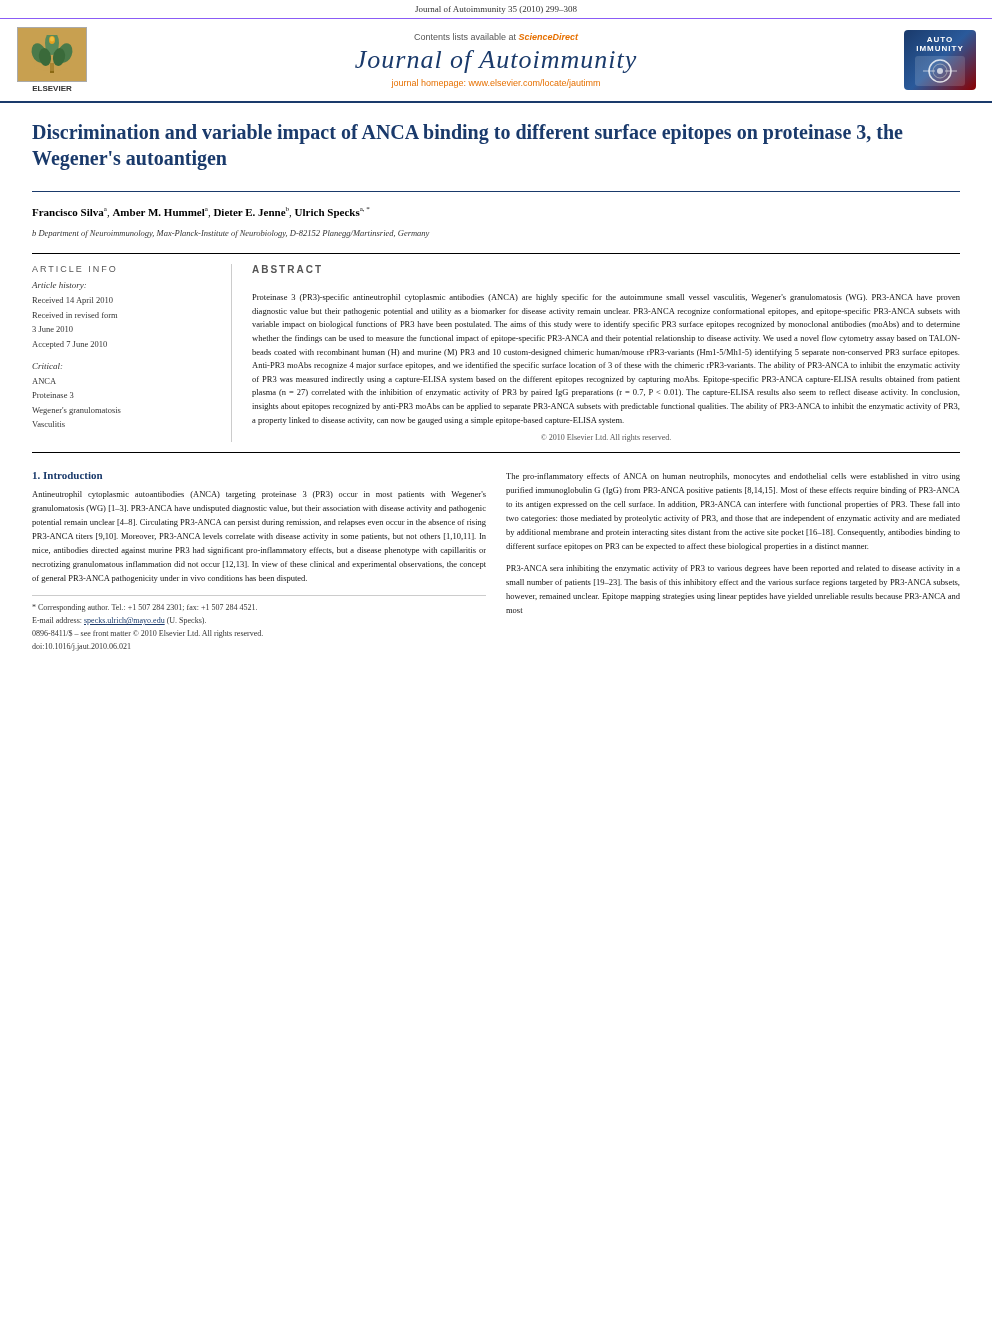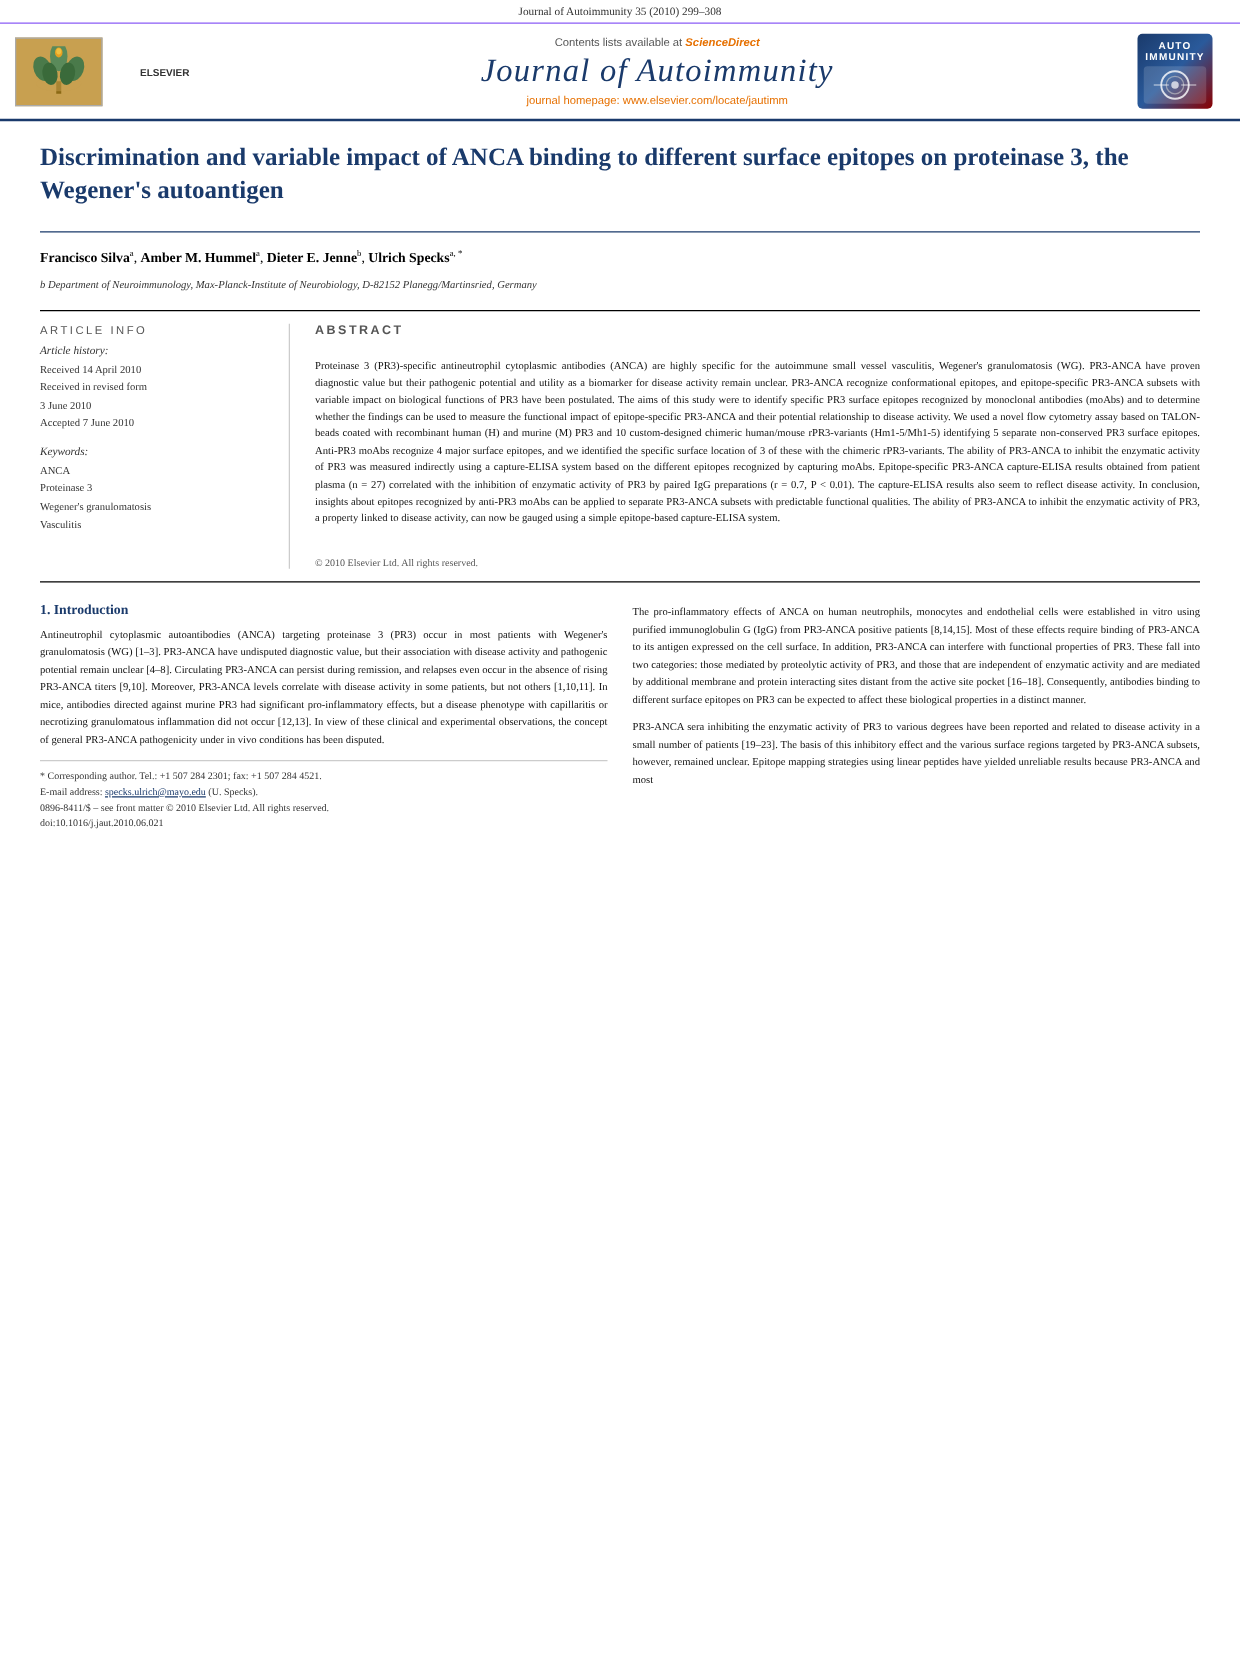--- a/index.html
+++ b/index.html
@@ -25,24 +25,23 @@
     .header-section {
       display: flex;
       align-items: center;
       border-bottom: 2px solid #1a3a6b;
       padding: 8px 12px;
       gap: 10px;
     }
 
     .elsevier-logo {
       display: flex;
-      flex-direction: row;
+      flex-direction: column;
       align-items: center;
       min-width: 80px;
-      gap: 30px;
     }
 
     .elsevier-logo-img {
       width: 70px;
       height: 55px;
       background: #c8a050;
       display: flex;
       align-items: center;
       justify-content: center;
       font-size: 7px;
@@ -98,21 +97,21 @@
     }
 
     .autoimmunity-logo {
       min-width: 80px;
       display: flex;
       align-items: center;
       justify-content: center;
     }
 
     .autoimmunity-logo-box {
-      width: 60px;
+      width: 72px;
       height: 60px;
       background: linear-gradient(135deg, #1a3a6b 0%, #2a5a9b 50%, #8b0000 100%);
       border-radius: 4px;
       display: flex;
       flex-direction: column;
       align-items: center;
       justify-content: center;
       color: white;
       font-size: 7px;
       font-family: Arial, sans-serif;
@@ -234,22 +233,22 @@
 
     .abstract-text {
       font-size: 8.5px;
       line-height: 1.6;
       color: #111;
       text-align: justify;
     }
 
     .copyright-line {
       font-size: 8px;
-      text-align: left;
-      margin-top: 24px;
+      text-align: center;
+      margin-top: 6px;
       color: #555;
     }
 
     
     .body-two-col {
       display: flex;
       gap: 20px;
     }
 
     .body-col {
@@ -371,21 +370,21 @@
     <div class="article-info-col">
       <div class="section-label">ARTICLE INFO</div>
 
       <div class="article-history-label">Article history:</div>
       <div class="article-history-item">Received 14 April 2010</div>
       <div class="article-history-item">Received in revised form</div>
       <div class="article-history-item">3 June 2010</div>
       <div class="article-history-item">Accepted 7 June 2010</div>
 
       <div class="keywords-section">
-        <div class="keyword-label">Keywords:</div>
+        <div class="keyword-label">Critical:</div>
         <div class="keyword-item">ANCA</div>
         <div class="keyword-item">Proteinase 3</div>
         <div class="keyword-item">Wegener's granulomatosis</div>
         <div class="keyword-item">Vasculitis</div>
       </div>
     </div>
 
     <div class="abstract-col">
       <div class="abstract-title">ABSTRACT</div>
       <div class="abstract-text">Proteinase 3 (PR3)-specific antineutrophil cytoplasmic antibodies (ANCA) are highly specific for the autoimmune small vessel vasculitis, Wegener's granulomatosis (WG). PR3-ANCA have proven diagnostic value but their pathogenic potential and utility as a biomarker for disease activity remain unclear. PR3-ANCA recognize conformational epitopes, and epitope-specific PR3-ANCA subsets with variable impact on biological functions of PR3 have been postulated. The aims of this study were to identify specific PR3 surface epitopes recognized by monoclonal antibodies (moAbs) and to determine whether the findings can be used to measure the functional impact of epitope-specific PR3-ANCA and their potential relationship to disease activity. We used a novel flow cytometry assay based on TALON-beads coated with recombinant human (H) and murine (M) PR3 and 10 custom-designed chimeric human/mouse rPR3-variants (Hm1-5/Mh1-5) identifying 5 separate non-conserved PR3 surface epitopes. Anti-PR3 moAbs recognize 4 major surface epitopes, and we identified the specific surface location of 3 of these with the chimeric rPR3-variants. The ability of PR3-ANCA to inhibit the enzymatic activity of PR3 was measured indirectly using a capture-ELISA system based on the different epitopes recognized by capturing moAbs. Epitope-specific PR3-ANCA capture-ELISA results obtained from patient plasma (n = 27) correlated with the inhibition of enzymatic activity of PR3 by paired IgG preparations (r = 0.7, P &lt; 0.01). The capture-ELISA results also seem to reflect disease activity. In conclusion, insights about epitopes recognized by anti-PR3 moAbs can be applied to separate PR3-ANCA subsets with predictable functional qualities. The ability of PR3-ANCA to inhibit the enzymatic activity of PR3, a property linked to disease activity, can now be gauged using a simple epitope-based capture-ELISA system.</div>

